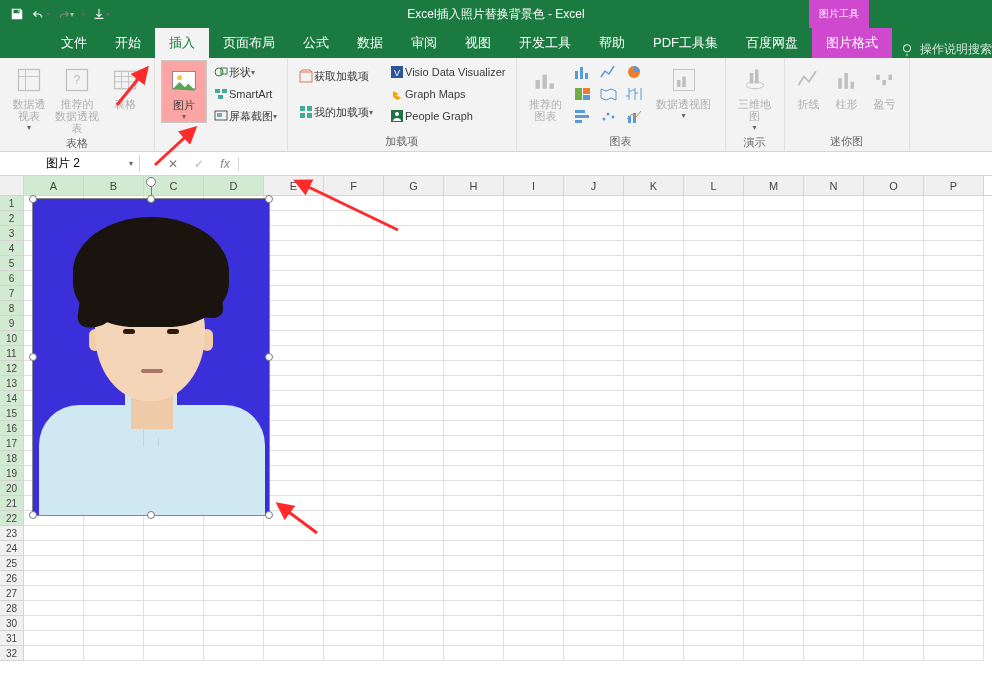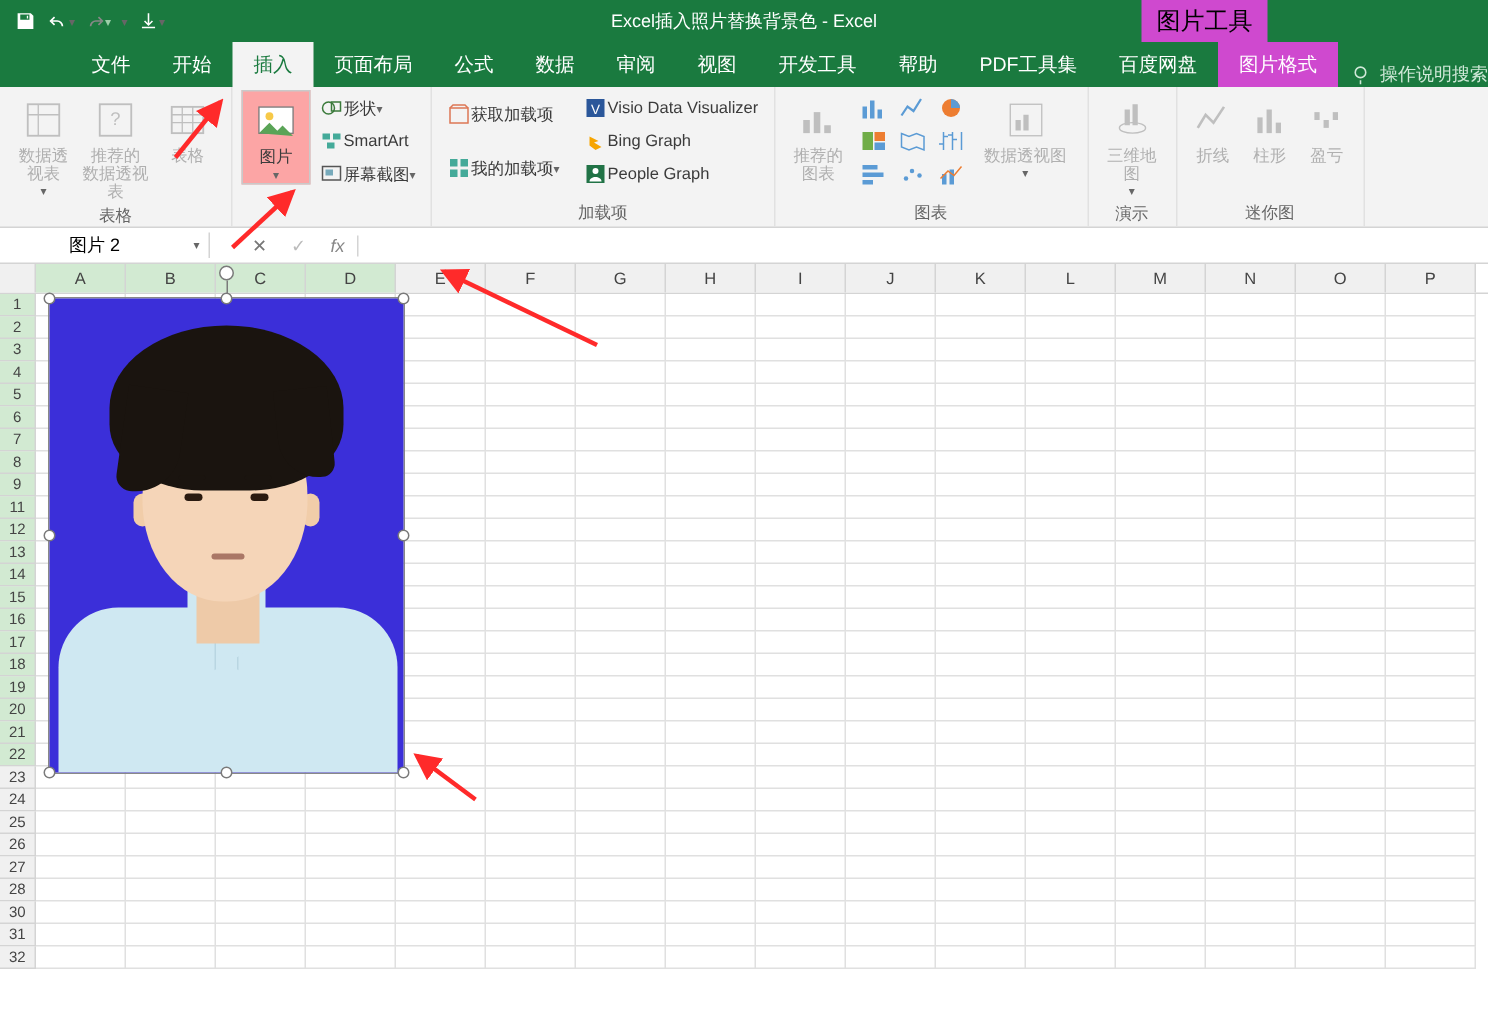--- a/index.html
+++ b/index.html
@@ -4,21 +4,21 @@
 <style>
   * { box-sizing: border-box; margin: 0; padding: 0; font-family: "Microsoft YaHei", "Segoe UI", sans-serif; user-select: none; }
   body { background: #fff; overflow: hidden; width: 992px; height: 683px; position: relative; }
 
   
   .titlebar { height: 28px; background: linear-gradient(#1a7a3f,#1a7a3f); display: flex; align-items: center; color: #fff; font-size: 12px; position: relative; }
   .qat { display: flex; align-items: center; gap: 2px; padding-left: 6px; }
   .qat-btn { width: 22px; height: 22px; display: flex; align-items: center; justify-content: center; color: #fff; font-size: 12px; }
   .qat-btn svg { width: 14px; height: 14px; }
   .title-center { position: absolute; left: 50%; transform: translateX(-50%); white-space: nowrap; }
-  .contextual-tab-label { position: absolute; right: 147px; top: 0; height: 28px; background: #cf49cf; color: #000000; padding: 0 10px; display: flex; align-items: center; font-size: 16px; }
+  .contextual-tab-label { position: absolute; right: 123px; top: 0; height: 28px; background: #cf49cf; color: #ffffff; padding: 0 10px; display: flex; align-items: center; font-size: 10px; }
 
   
   .tabs { height: 30px; background: #1a7a3f; display: flex; align-items: flex-end; padding-left: 4px; justify-content: flex-end; }
   .tab { color: #fff; font-size: 13px; padding: 6px 14px; cursor: pointer; position: relative; }
   .tab.active { background: #f3f3f3; color: #1a7a3f; }
   .tab.contextual { background: #cf49cf; }
   .tell-me { display: flex; align-items: center; color: #d0e8d8; font-size: 12px; margin-left: 8px; gap: 6px; }
   .tell-me svg { width: 14px; height: 14px; }
 
   
@@ -264,21 +264,21 @@
           <svg viewBox="0 0 16 16">
               <rect x="2" y="2" width="12" height="12" fill="#2b579a"></rect>
               <text x="8" y="12" text-anchor="middle" font-size="9" fill="#fff">V</text>
             </svg>
           <span>Visio Data Visualizer</span>
         </div>
         <div class="small-btn">
           <svg viewBox="0 0 16 16">
               <path d="M4 2v9l4 3 4-2-5-3 3-1-6-3z" fill="#f7a500"></path>
             </svg>
-          <span>Bing Graph</span>
+          <span>Graph Maps</span>
         </div>
         <div class="small-btn">
           <svg viewBox="0 0 16 16">
               <rect x="2" y="2" width="12" height="12" fill="#217346"></rect>
               <circle cx="8" cy="6" r="2" fill="#fff"></circle>
               <path d="M4 13c0-2 2-3 4-3s4 1 4 3z" fill="#fff"></path>
             </svg>
           <span>People Graph</span>
         </div>
       </div>
@@ -611,20 +611,39 @@
         <div class="cell"></div>
         <div class="cell"></div>
         <div class="cell"></div>
         <div class="cell"></div>
         <div class="cell"></div>
         <div class="cell"></div>
         <div class="cell"></div>
       </div>
       <div class="row">
         <div class="row-h sel">9</div>
+        <div class="cell"></div>
+        <div class="cell"></div>
+        <div class="cell"></div>
+        <div class="cell"></div>
+        <div class="cell"></div>
+        <div class="cell"></div>
+        <div class="cell"></div>
+        <div class="cell"></div>
+        <div class="cell"></div>
+        <div class="cell"></div>
+        <div class="cell"></div>
+        <div class="cell"></div>
+        <div class="cell"></div>
+        <div class="cell"></div>
+        <div class="cell"></div>
+        <div class="cell"></div>
+      </div>
+      <div class="row">
+        <div class="row-h sel">10</div>
         <div class="cell"></div>
         <div class="cell"></div>
         <div class="cell"></div>
         <div class="cell"></div>
         <div class="cell"></div>
         <div class="cell"></div>
         <div class="cell"></div>
         <div class="cell"></div>
         <div class="cell"></div>
         <div class="cell"></div>

